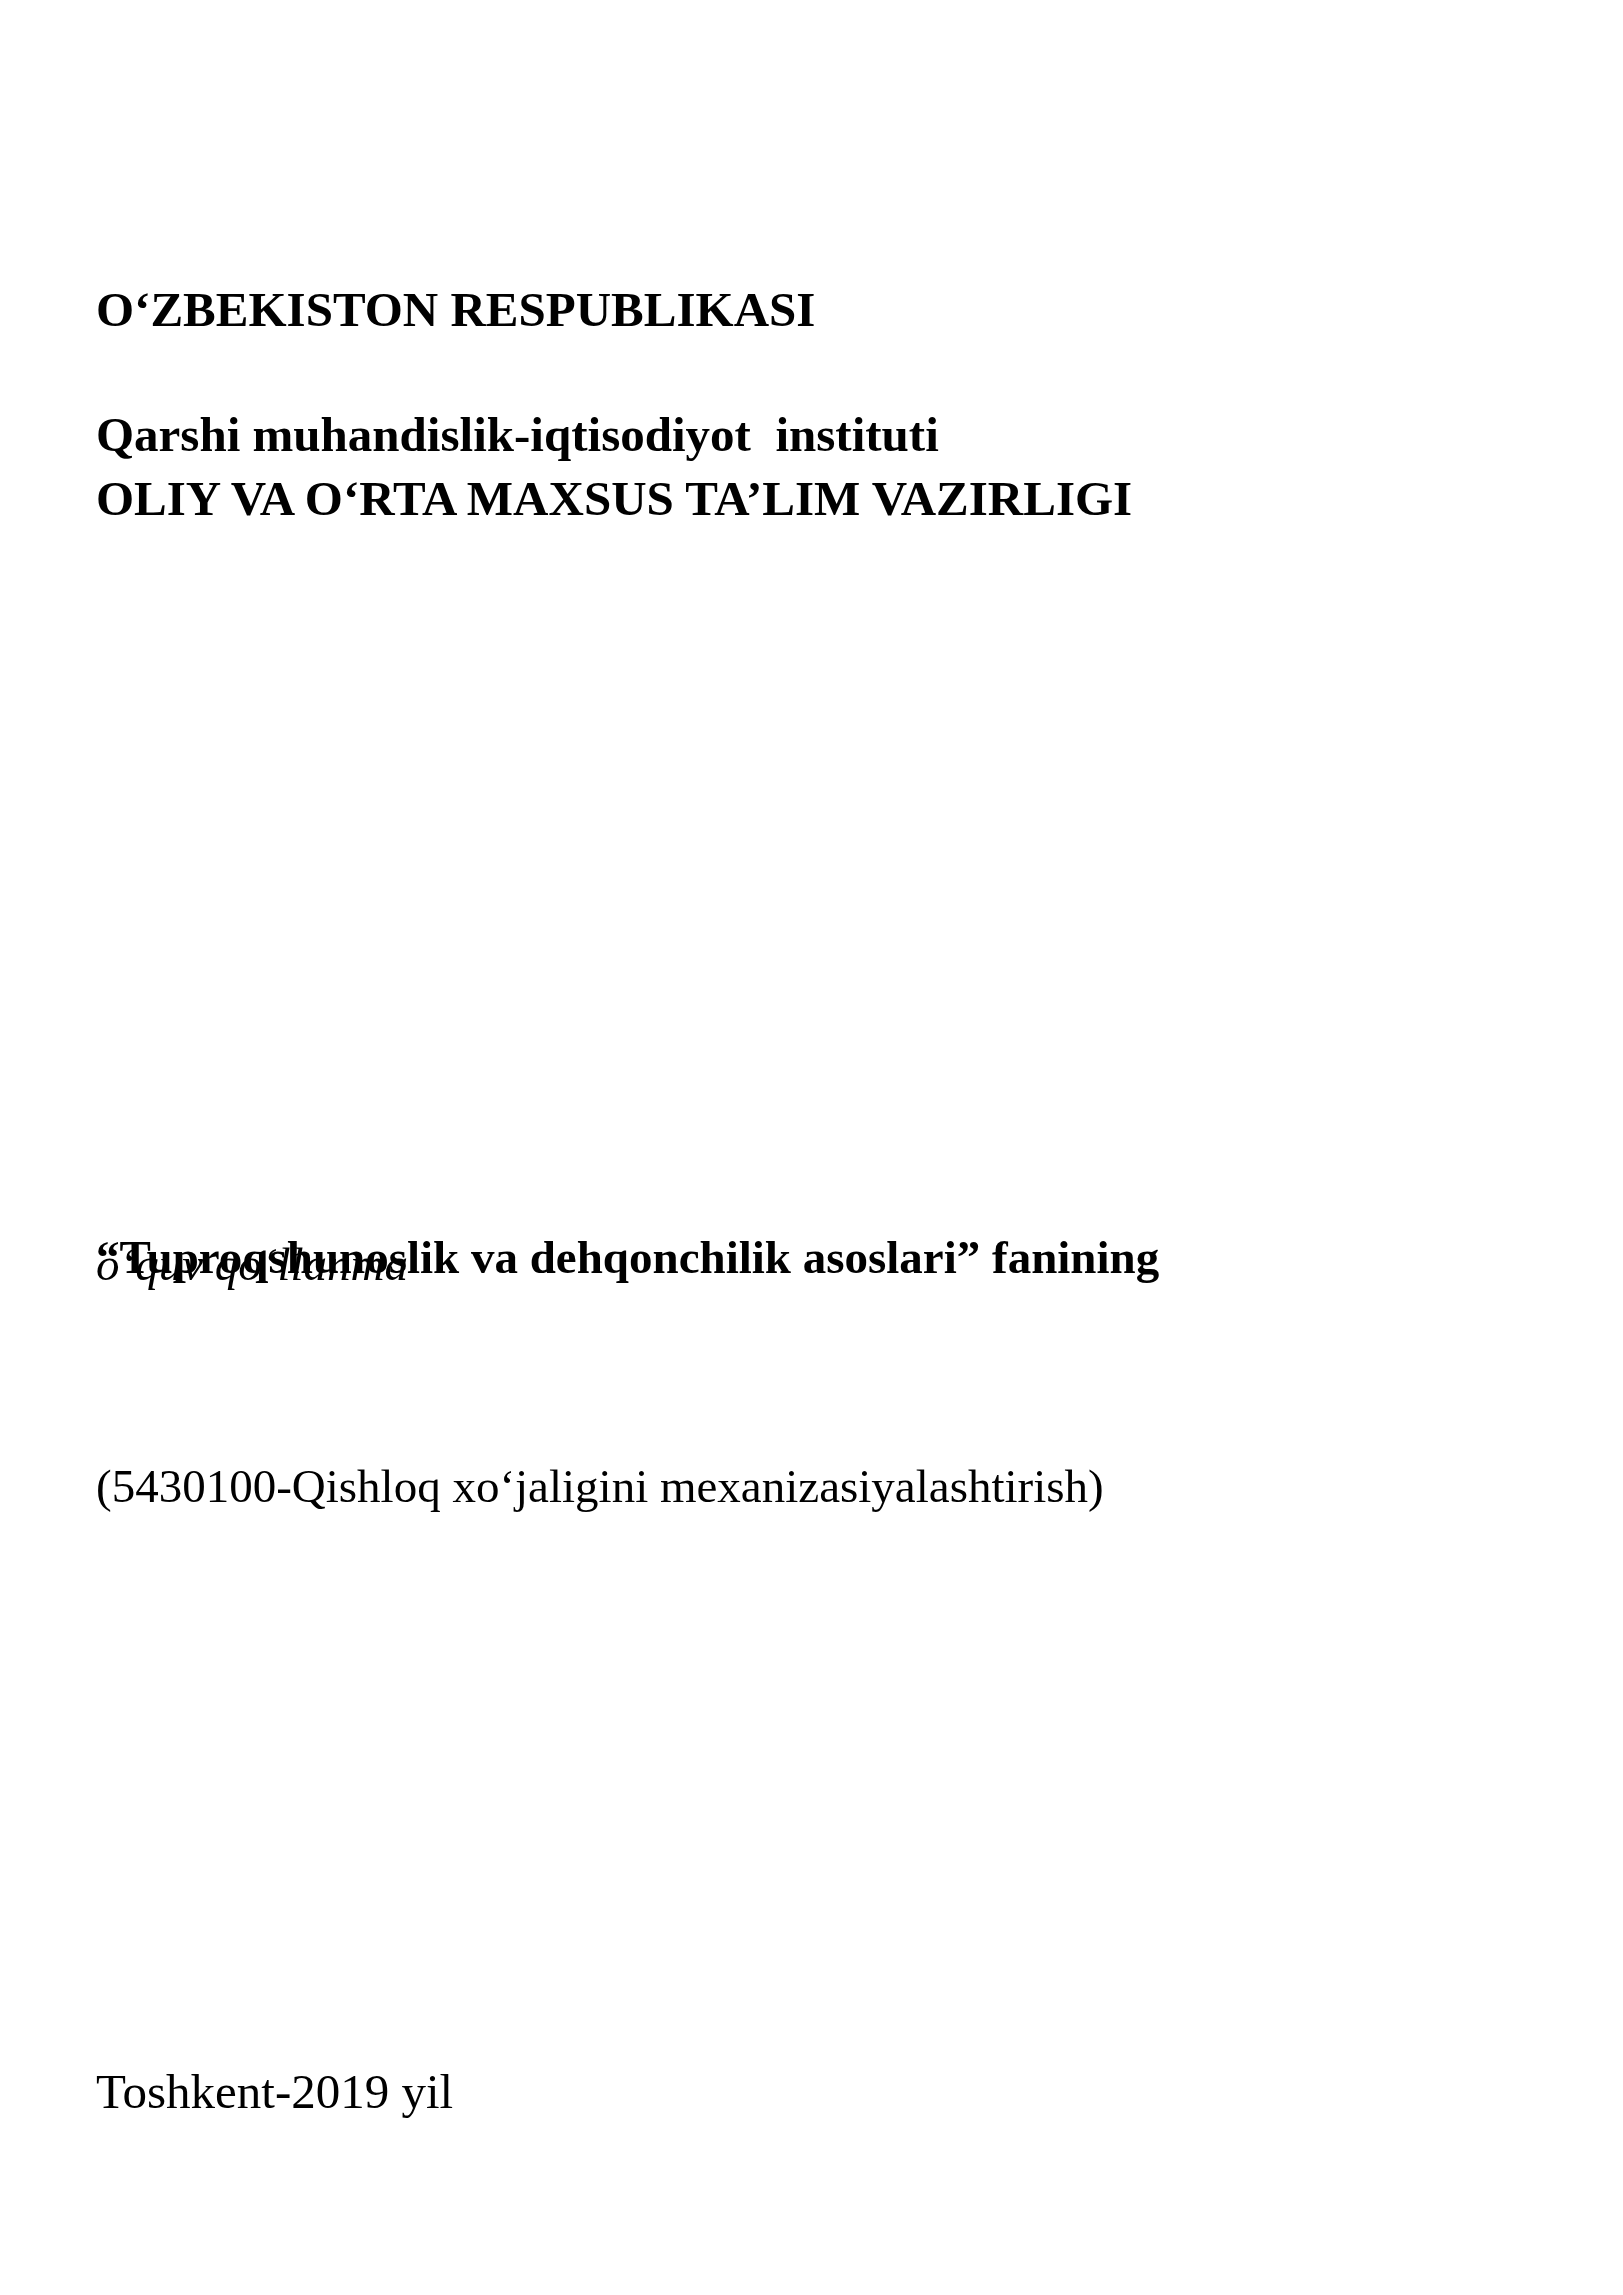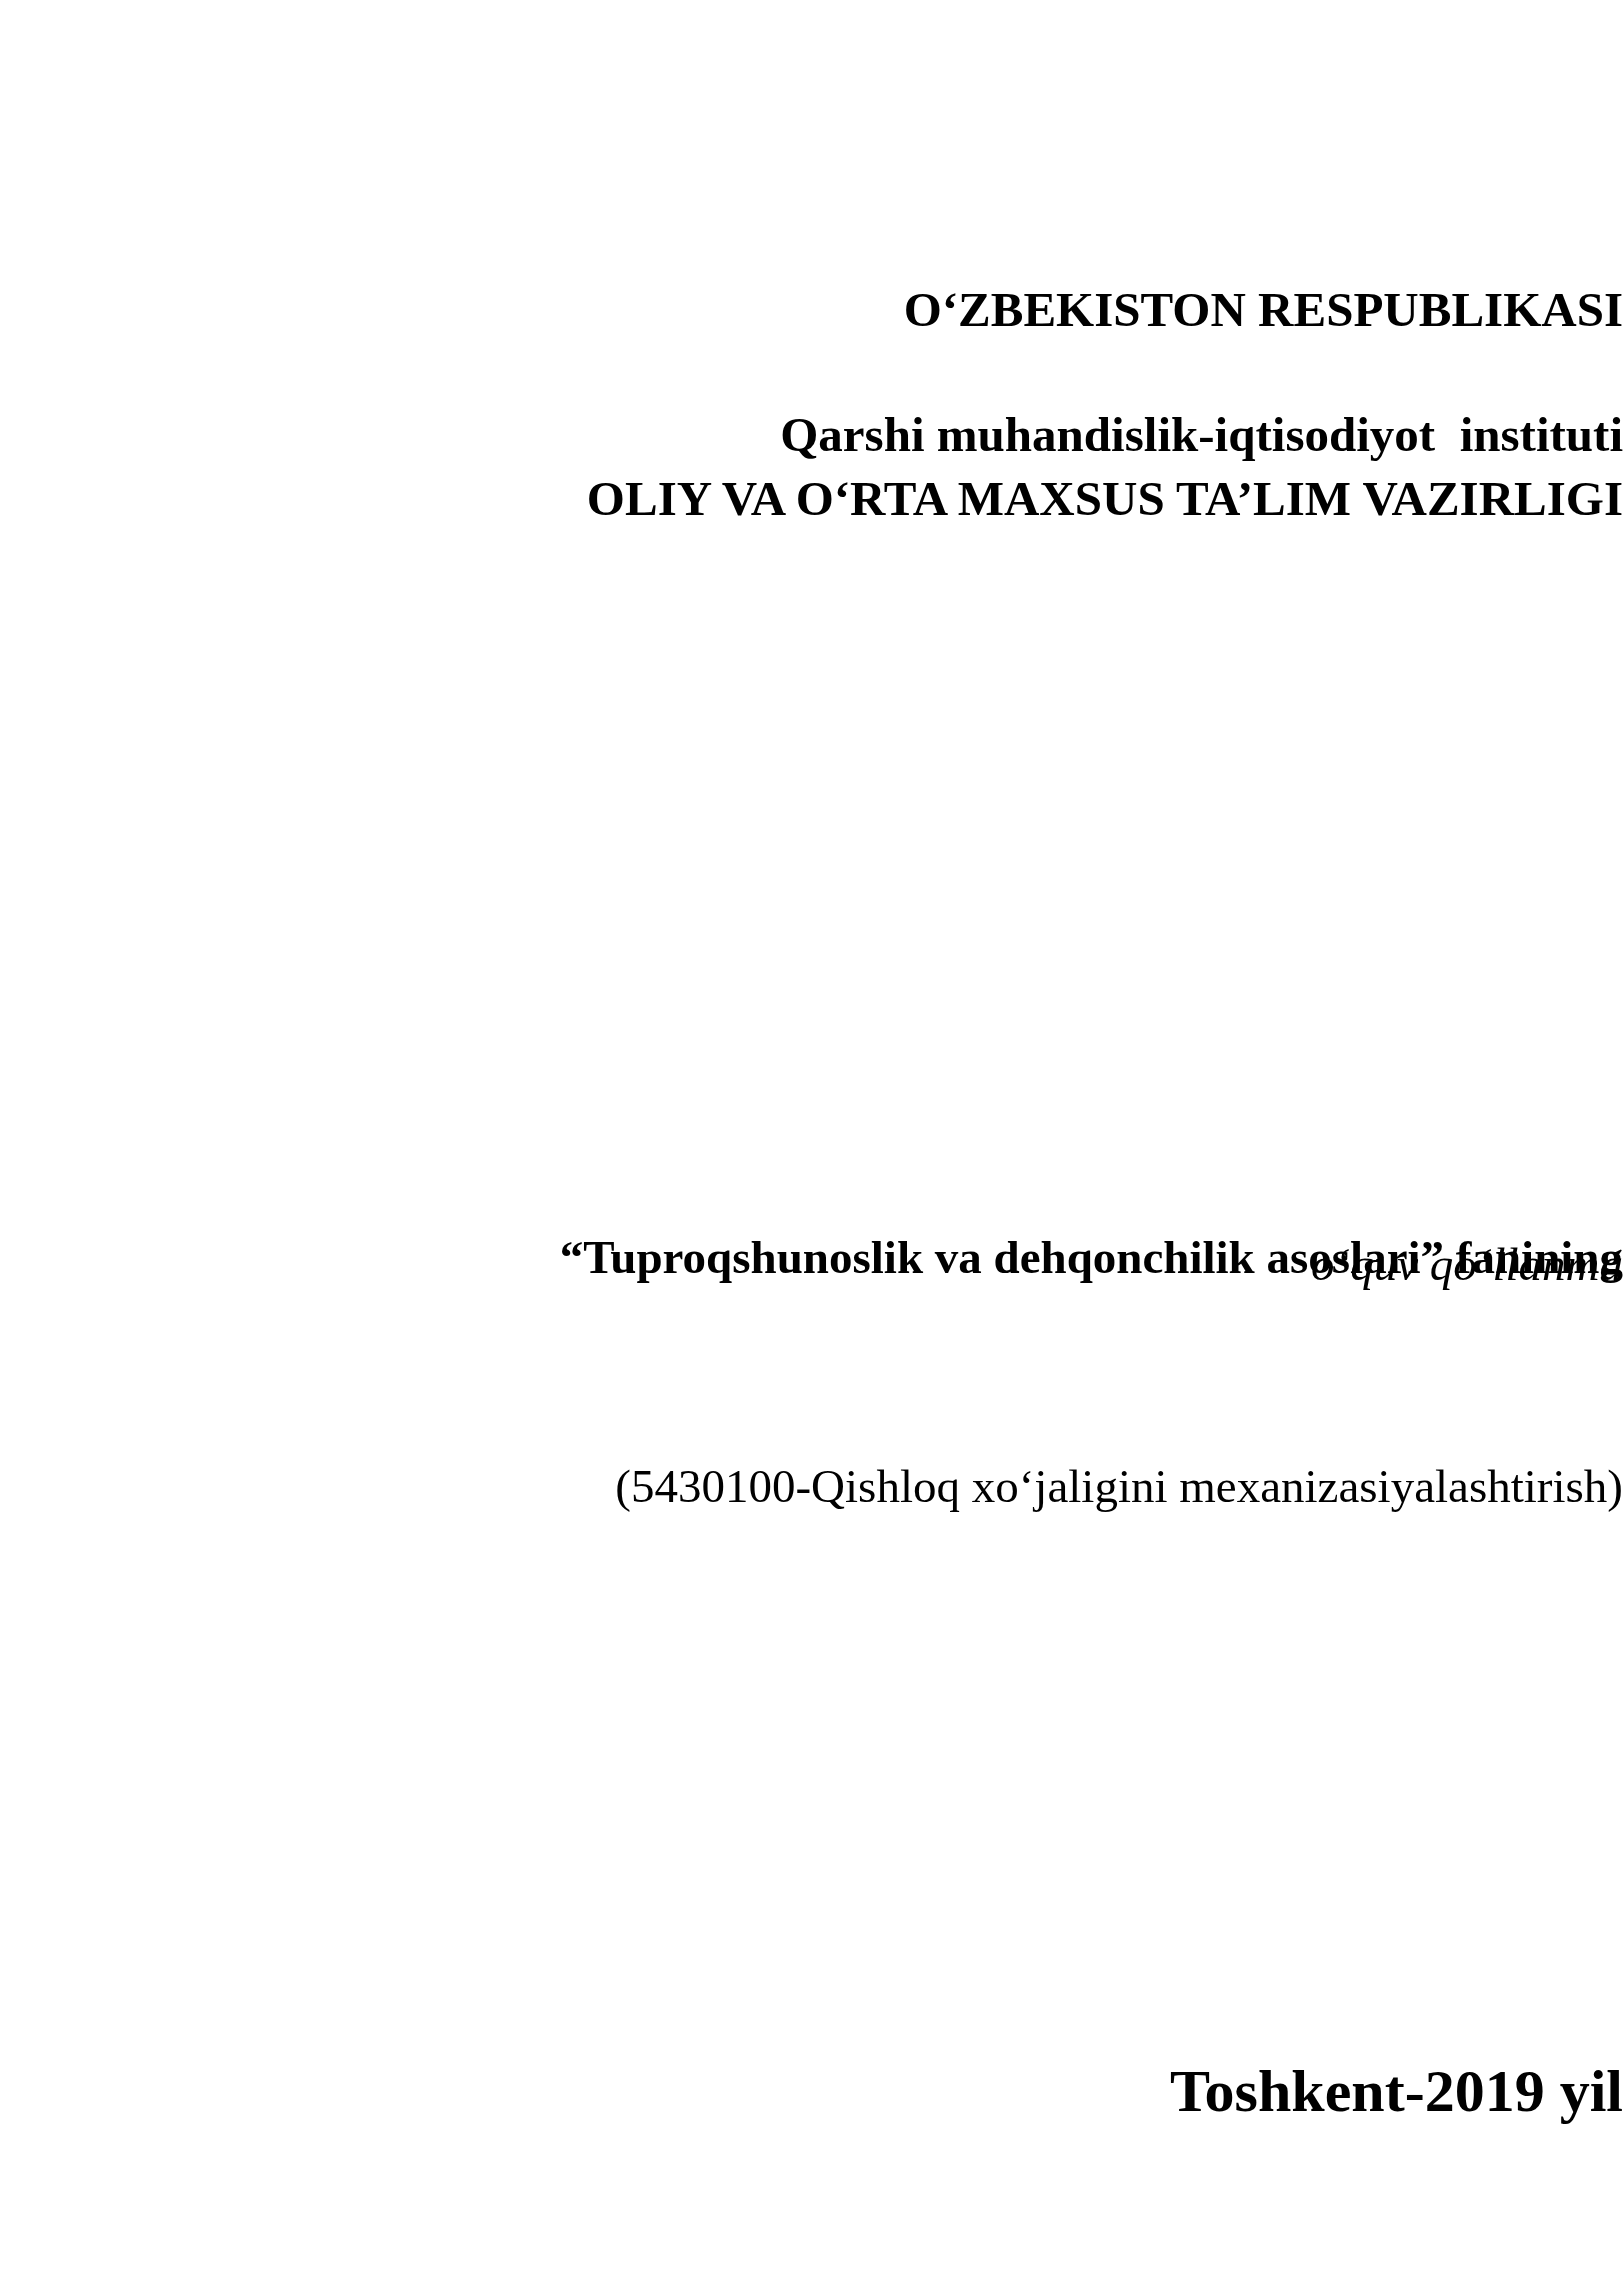--- a/index.html
+++ b/index.html
@@ -13,21 +13,21 @@
     height: 2295px;
     background: #ffffff;
     color: #000000;
     font-family: "Liberation Serif", "DejaVu Serif", serif;
     overflow: hidden;
   }
   .line {
     position: absolute;
     left: 96px;   
     right: 0;
-    text-align: right;
+    text-align: left;
     white-space: pre-wrap;
     color: #000000;
   }
   .ministry {
     top: 152px;
     font-size: 49px;
     line-height: 63px;
     font-weight: bold;
   }
   .institute {
@@ -54,23 +54,23 @@
     line-height: 60px;
     font-style: italic;
   }
   .specialty {
     top: 1456px;
     font-size: 47px;
     line-height: 60px;
   }
   .imprint {
     top: 2060px;
-    font-size: 60px;
+    font-size: 49px;
     line-height: 63px;
-    font-weight: bold;
+    font-weight: normal;
   }
 </style>
 </head>
 <body>
 
 <div class="page">
 
   <div class="line ministry">
     <div>O‘ZBEKISTON RESPUBLIKASI</div>
     <div>OLIY VA O‘RTA MAXSUS TA’LIM VAZIRLIGI</div>

